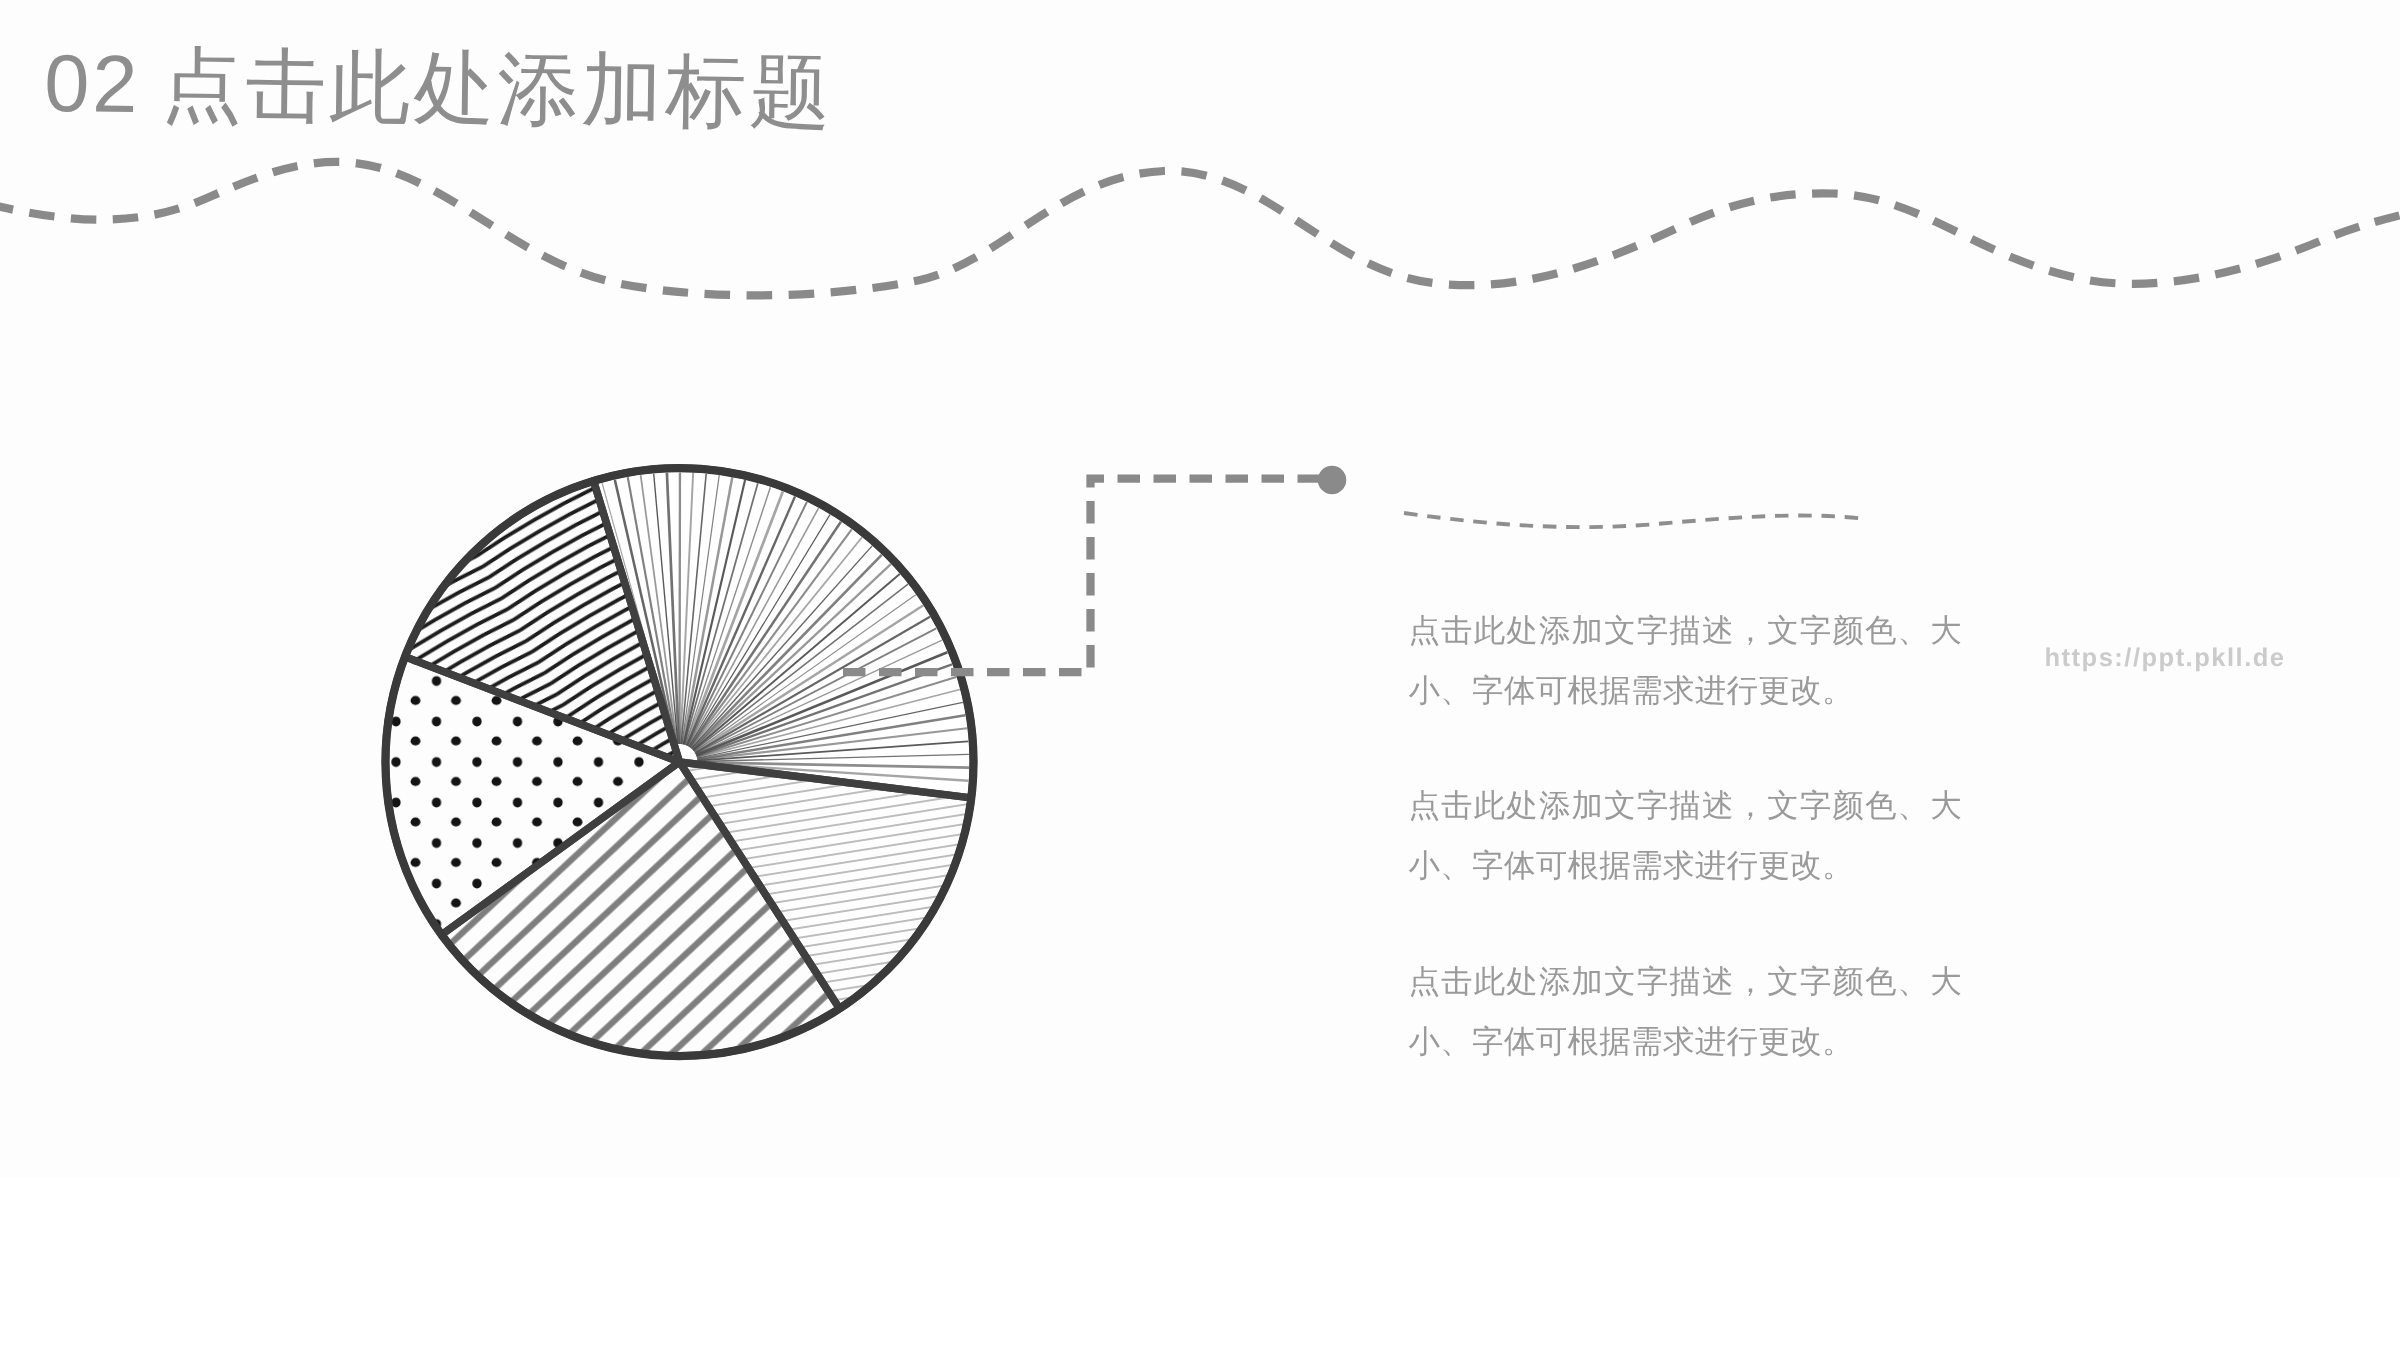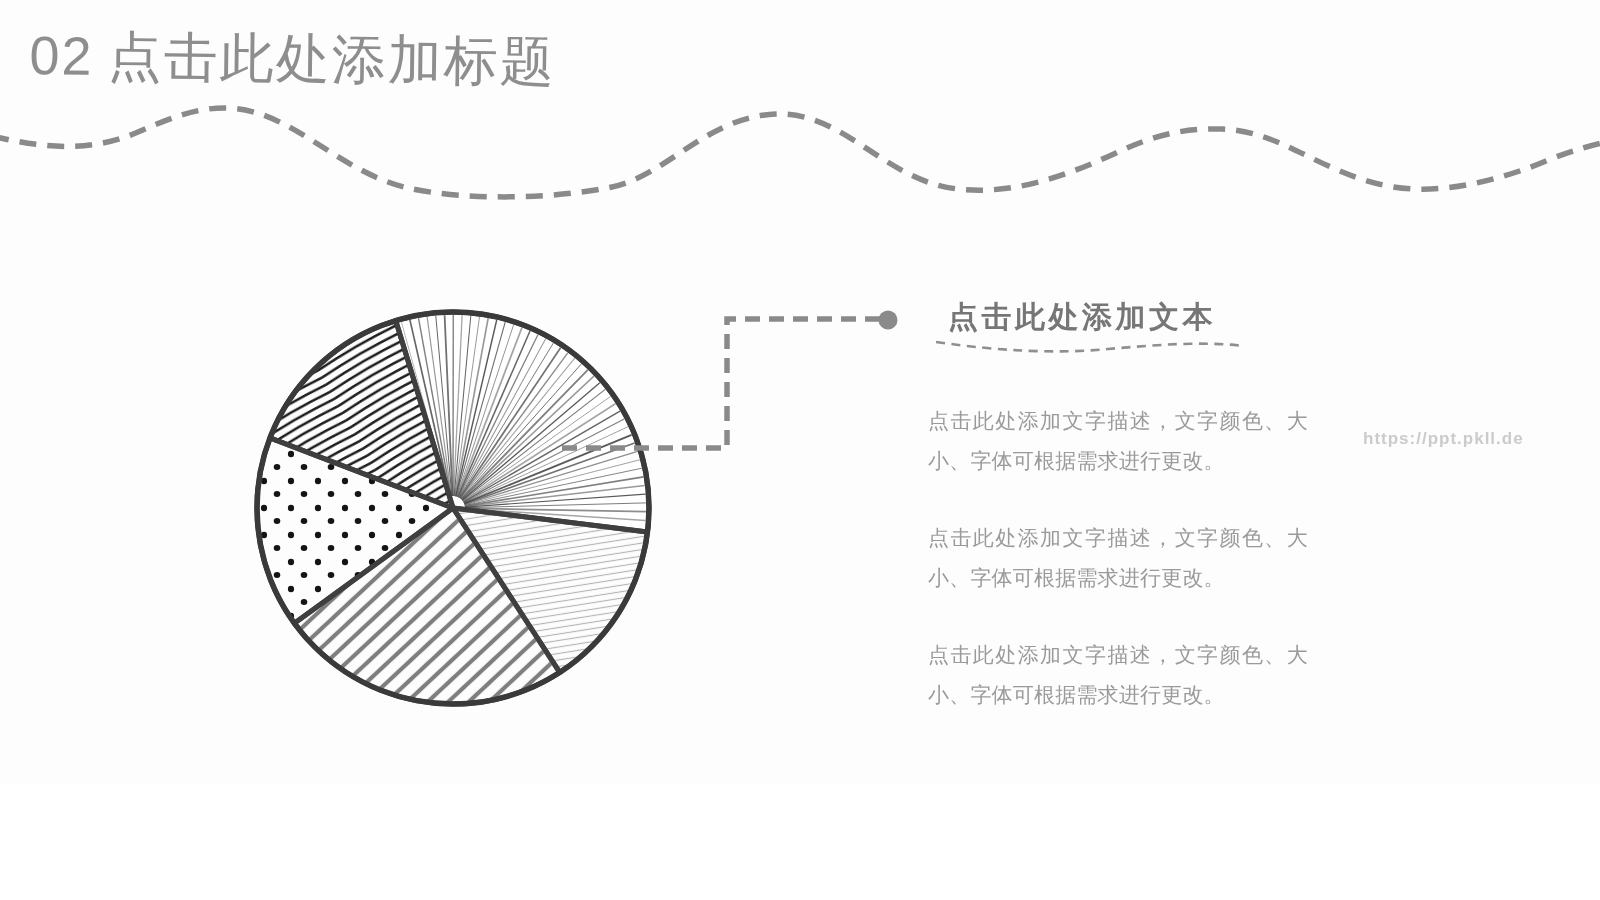--- a/index.html
+++ b/index.html
@@ -71,21 +71,21 @@
     color: #767676;
     letter-spacing: 3.5px;
     white-space: nowrap;
   }
   .paras {
     position: absolute;
     left: 928px; top: 401px;
     width: 380px;
   }
   .paras p {
-    margin: 0 0 37px 0;
+    margin: 0 0 37px 11px;
     font-size: 21px;
     line-height: 40px;
     color: #9a9a9a;
     letter-spacing: 0.2px;
     text-align: justify;
   }
   .watermark {
     position: absolute;
     left: 1363px; top: 429px;
     font-size: 17px;
@@ -180,21 +180,20 @@
     <polyline class="connector" points="562,448 727,448 727,319 880,319"></polyline>
     <circle class="connector-dot" cx="888" cy="320" r="9.5"></circle>
 
     <path class="underline" d="M 936 342 C 1000 351, 1055 354, 1108 349 C 1155 345, 1202 341, 1244 346"></path>
   </svg>
 
   <h1 class="slide-title">
     <span class="num">02</span><span>点击此处添加标题</span>
   </h1>
 
-  <h2 class="content-heading">点击此处添加文本</h2>
 
   <div class="paras">
     <p>点击此处添加文字描述，文字颜色、大小、字体可根据需求进行更改。</p>
     <p>点击此处添加文字描述，文字颜色、大小、字体可根据需求进行更改。</p>
     <p>点击此处添加文字描述，文字颜色、大小、字体可根据需求进行更改。</p>
   </div>
 
   <div class="watermark">https://ppt.pkll.de</div>
 
 </div>

